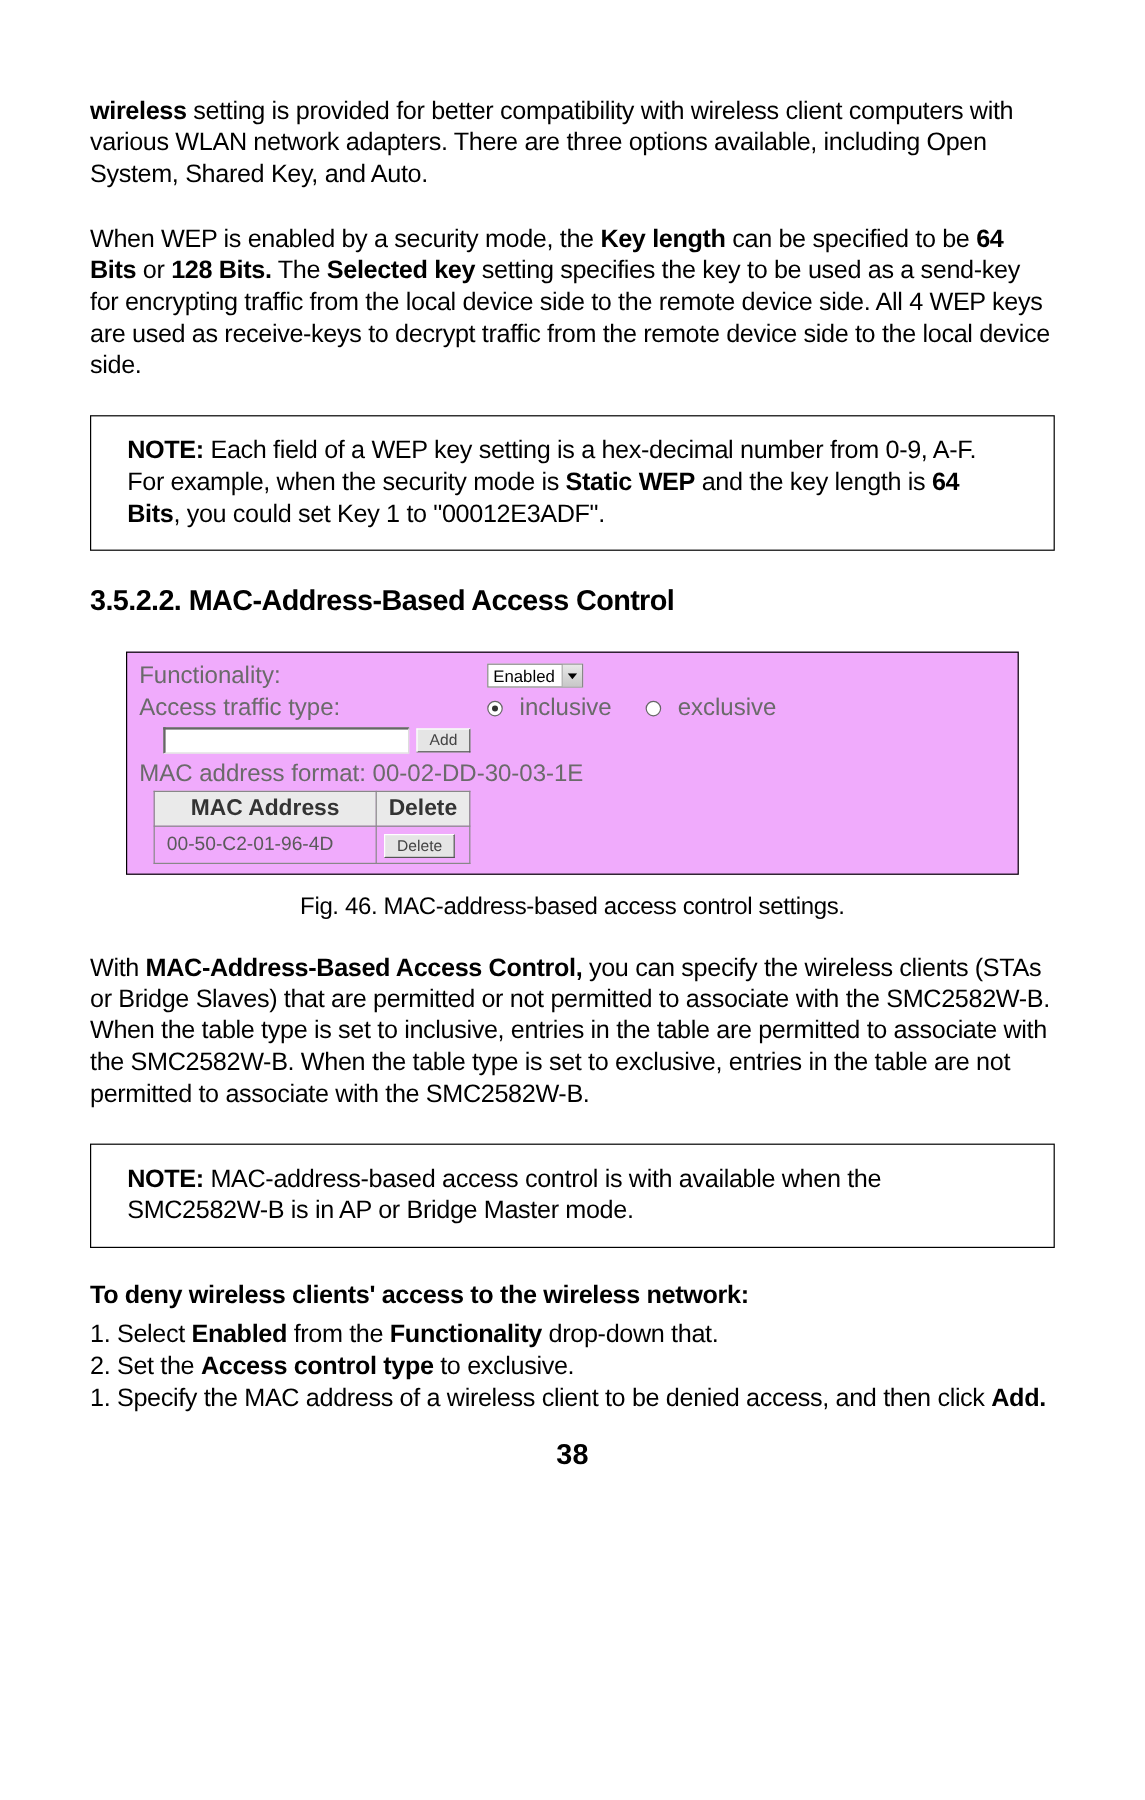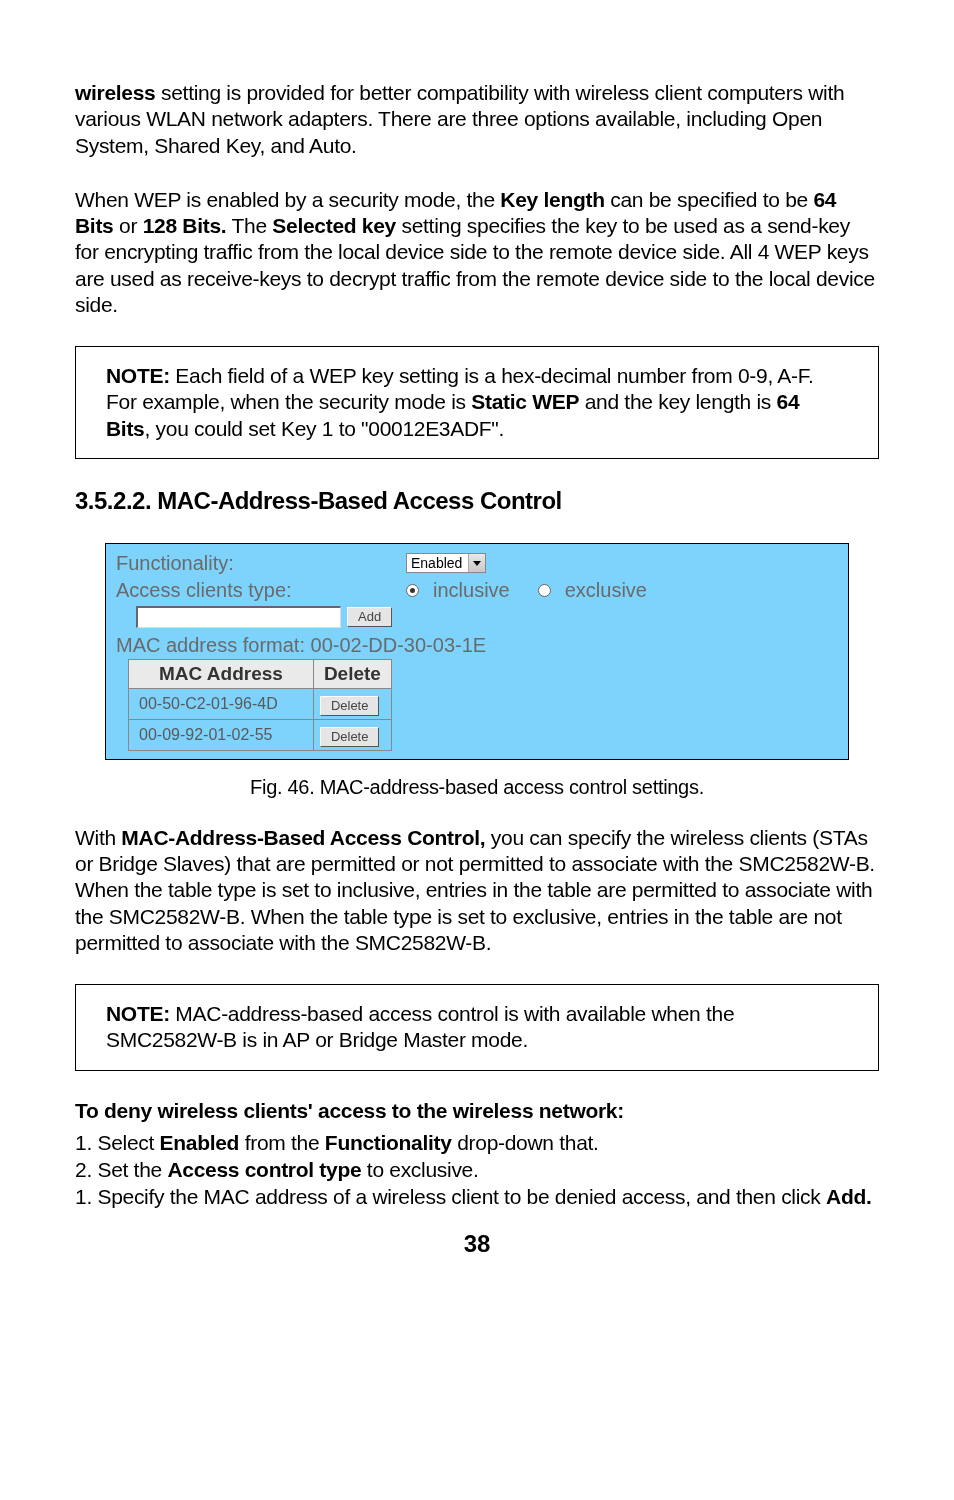--- a/index.html
+++ b/index.html
@@ -38,21 +38,21 @@
       margin-bottom: 28px;
       letter-spacing: -0.5px;
     }
     .screenshot-wrap {
       padding: 0 30px;
       margin-bottom: 16px;
     }
     .screenshot {
       border: 1.5px solid #000;
       padding: 8px 10px;
-      background: #7dd3fc;
+      background: #f0abfc;
       font-family: Verdana, Geneva, sans-serif;
     }
     .ss-row {
       display: flex;
       align-items: center;
       margin-bottom: 4px;
       font-size: 20px;
       color: #6a6a6a;
     }
     .ss-label {
@@ -230,21 +230,21 @@
       <span class="ss-select">
         <span class="ss-select-text">Enabled</span>
         <span class="ss-select-btn">
           <svg viewBox="0 0 8 5">
               <polygon points="0,0 8,0 4,5" fill="#000"></polygon>
             </svg>
         </span>
       </span>
     </div>
     <div class="ss-row">
-      <span class="ss-label">Access clients type:</span>
+      <span class="ss-label">Access traffic type:</span>
       <span class="radio-group">
         <span class="radio checked"></span>
         <span class="radio-label">inclusive</span>
         <span class="radio"></span>
         <span class="radio-label">exclusive</span>
       </span>
     </div>
     <div class="ss-input-row">
       <span class="ss-input"></span>
       <span class="win-btn">Add</span>
@@ -253,24 +253,20 @@
     <table class="mac-table">
       <tbody>
           <tr>
         <th class="mac-col">MAC Address</th>
         <th>Delete</th>
       </tr>
       <tr>
         <td class="mac-val">00-50-C2-01-96-4D</td>
         <td class="del-cell"><span class="win-btn">Delete</span></td>
       </tr>
-      <tr>
-        <td class="mac-val">00-09-92-01-02-55</td>
-        <td class="del-cell"><span class="win-btn">Delete</span></td>
-      </tr>
     </tbody>
       </table>
   </div>
 </div>
 
 <p class="caption">Fig. 46. MAC-address-based access control settings.</p>
 
 <p class="para">
   <span>With </span><span class="bold">MAC-Address-Based Access Control,</span><span> you can specify the wireless clients (STAs or Bridge Slaves) that are permitted or not permitted to associate with the SMC2582W-B. When the table type is set to inclusive, entries in the table are permitted to associate with the SMC2582W-B. When the table type is set to exclusive, entries in the table are not permitted to associate with the SMC2582W-B.</span>
 </p>

